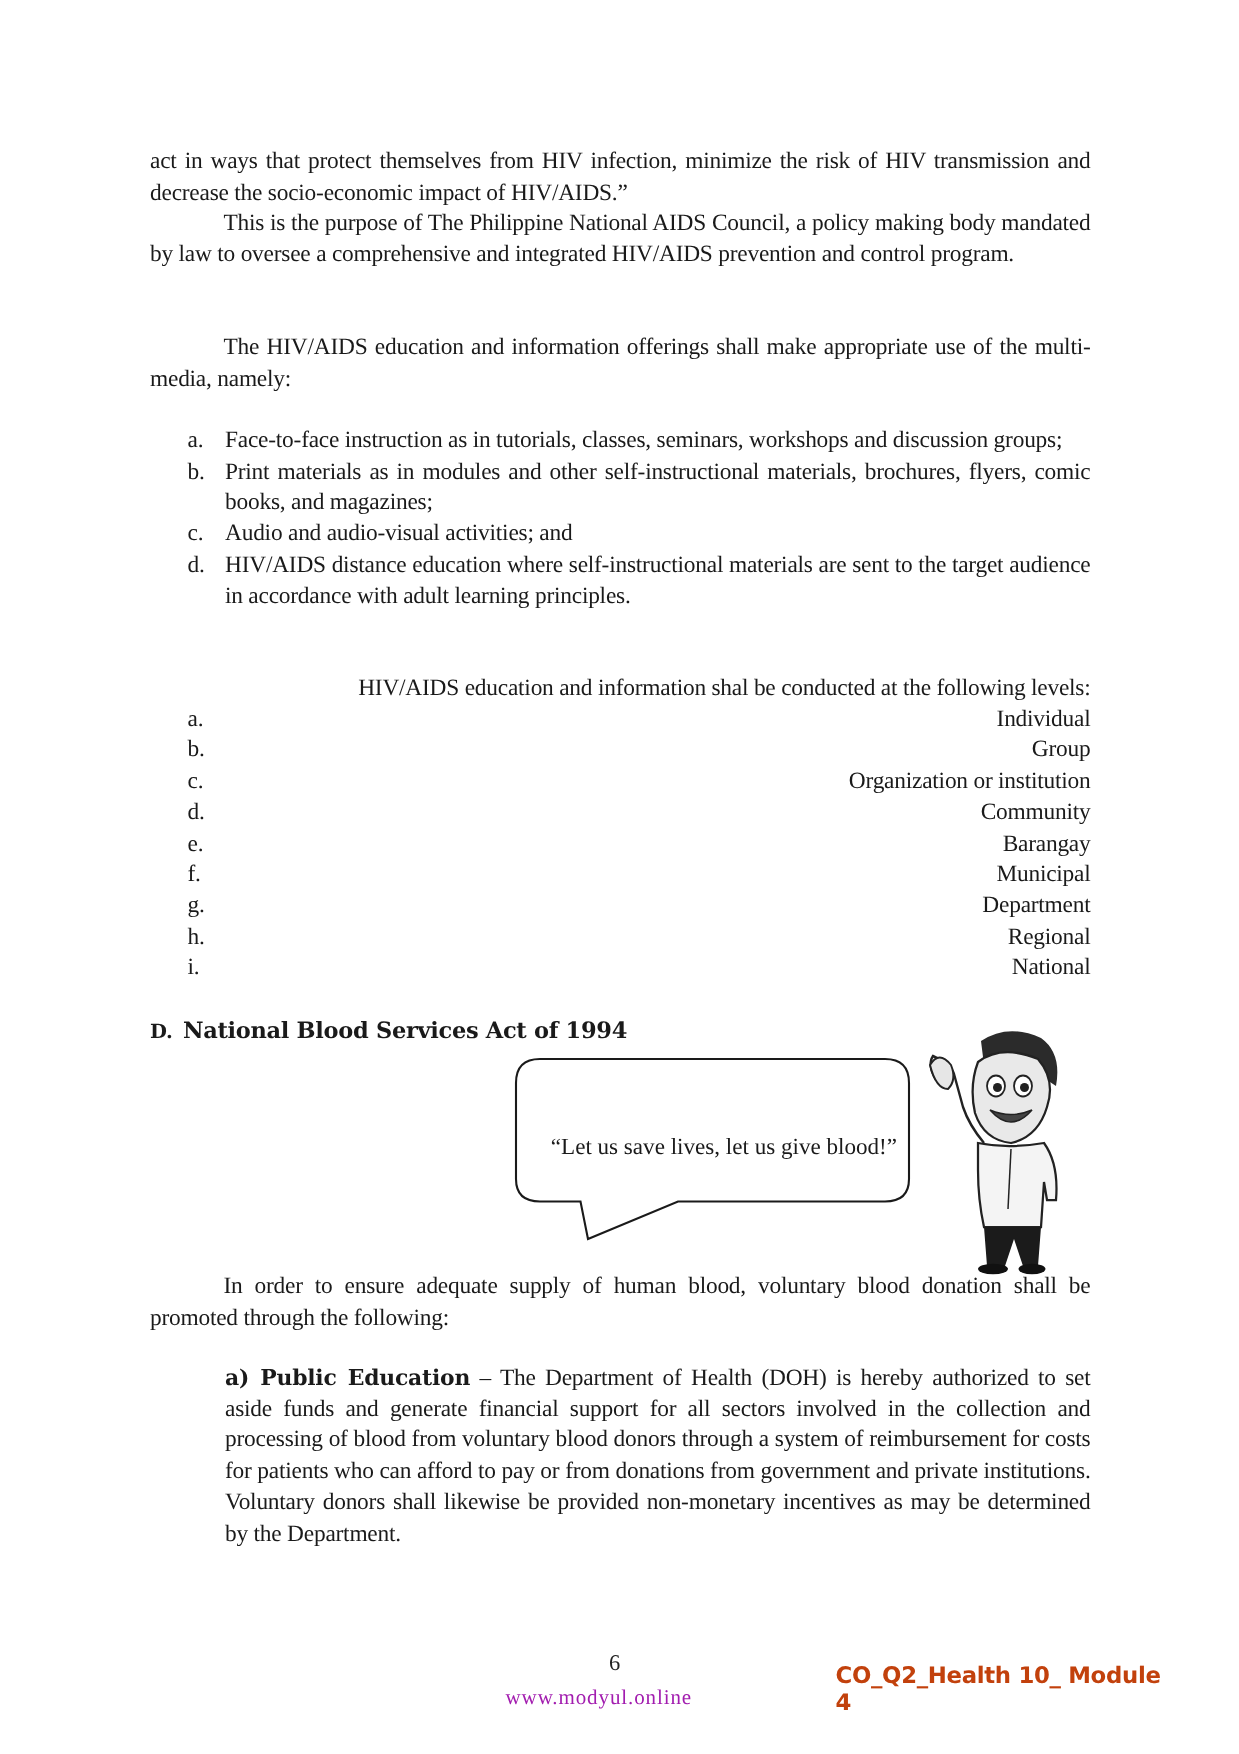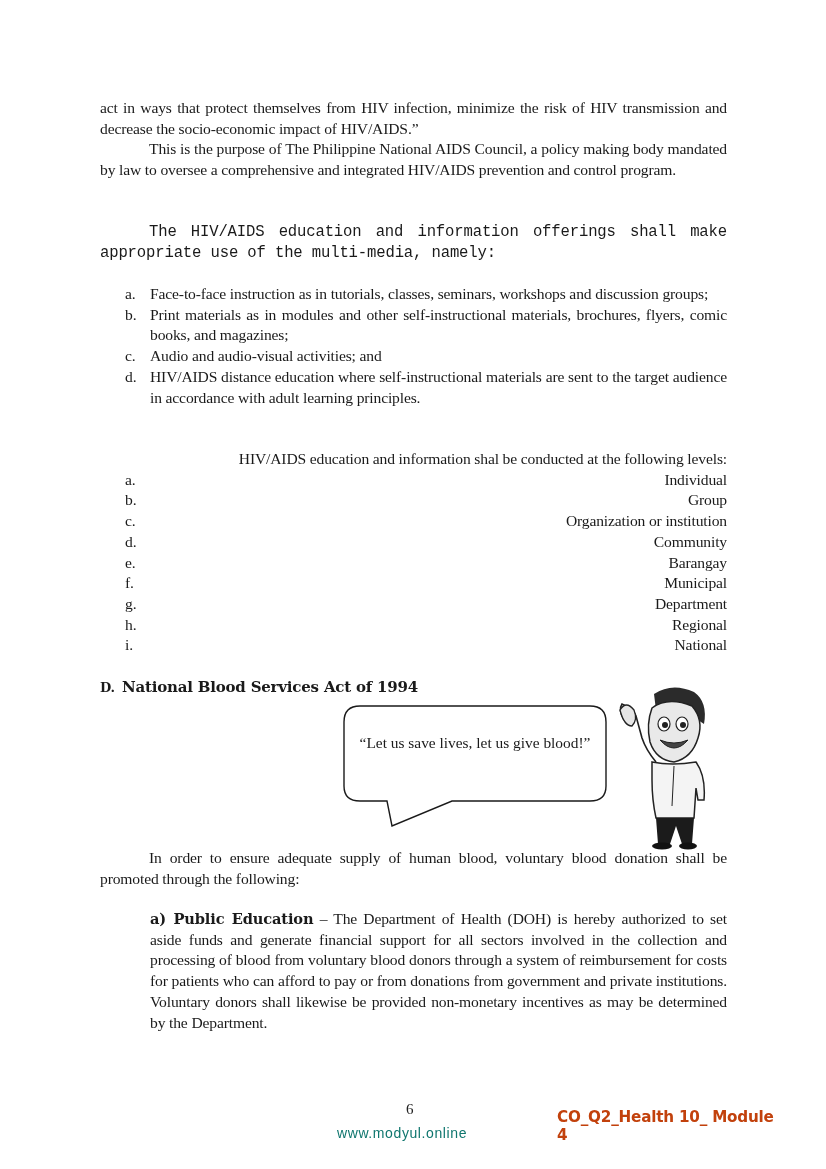--- a/index.html
+++ b/index.html
@@ -22,51 +22,51 @@
     ol.alpha li { position: relative; padding-left: 25px; }
     ol.alpha li .mk { position: absolute; left: 0; top: 0; }
     .heading {
       position: absolute; left: 100px; top: 678px;
       font-family: "DejaVu Serif", serif; font-weight: bold; font-size: 15px;
       letter-spacing: -0.2px;
     }
     .heading .letter { font-size: 13px; margin-right: 7px; }
     .bubble-svg { position: absolute; left: 0; top: 0; }
     .bubble-text {
-      position: absolute; left: 352px; top: 729px; width: 246px;
-      text-align: center; font-family: "Liberation Serif", serif; font-size: 15.4px;
+      position: absolute; left: 352px; top: 751px; width: 246px;
+      text-align: right; font-family: "Liberation Serif", serif; font-size: 15.4px;
       line-height: 27px; color: #1a1a1a;
     }
     .mascot { position: absolute; left: 612px; top: 680px; width: 100px; height: 170px; }
     .pagenum {
       position: absolute; left: 406px; top: 1101px;
       font-family: "Liberation Serif", serif; font-size: 15px; color: #222;
     }
     .footer-code {
       position: absolute; left: 557px; top: 1108px;
       font-family: "DejaVu Sans", sans-serif; font-weight: bold; font-size: 15.2px; color: #c2410c;
       letter-spacing: -0.2px;
     }
     .watermark {
       position: absolute; left: 337px; top: 1125px;
-      font-family: Liberation Sans, sans-serif; font-size: 14px; color: #0f766e; letter-spacing: 0.6px;
+      font-family: Liberation Serif, serif; font-size: 14px; color: #a21caf; letter-spacing: 0.6px;
     }
     b.lead { font-family: "DejaVu Serif", serif; font-size: 14.6px; }
   </style>
 </head>
 <body>
 
 <div class="page">
 
   <div class="txt" style="top:98px;">
     <p class="p">act in ways that protect themselves from HIV infection, minimize the risk of HIV transmission and decrease the socio-economic impact of HIV/AIDS.”</p>
     <p class="p indent">This is the purpose of The Philippine National AIDS Council, a policy making body mandated by law to oversee a comprehensive and integrated HIV/AIDS prevention and control program.</p>
   </div>
 
-  <div class="txt" style="top:222px;font-family:Liberation Mono, monospace;">
+  <div class="txt" style="top:222px;">
     <p class="p indent">The HIV/AIDS education and information offerings shall make appropriate use of the multi-media, namely:</p>
   </div>
 
   <div class="txt" style="top:284px; left:125px; width:602px;">
     <ol class="alpha">
       <li><span class="mk">a.</span><span>Face-to-face instruction as in tutorials, classes, seminars, workshops and discussion groups;</span></li>
       <li><span class="mk">b.</span><span>Print materials as in modules and other self-instructional materials, brochures, flyers, comic books, and magazines;</span></li>
       <li><span class="mk">c.</span><span>Audio and audio-visual activities; and</span></li>
       <li><span class="mk">d.</span><span>HIV/AIDS distance education where self-instructional materials are sent to the target audience in accordance with adult learning principles.</span></li>
     </ol>

